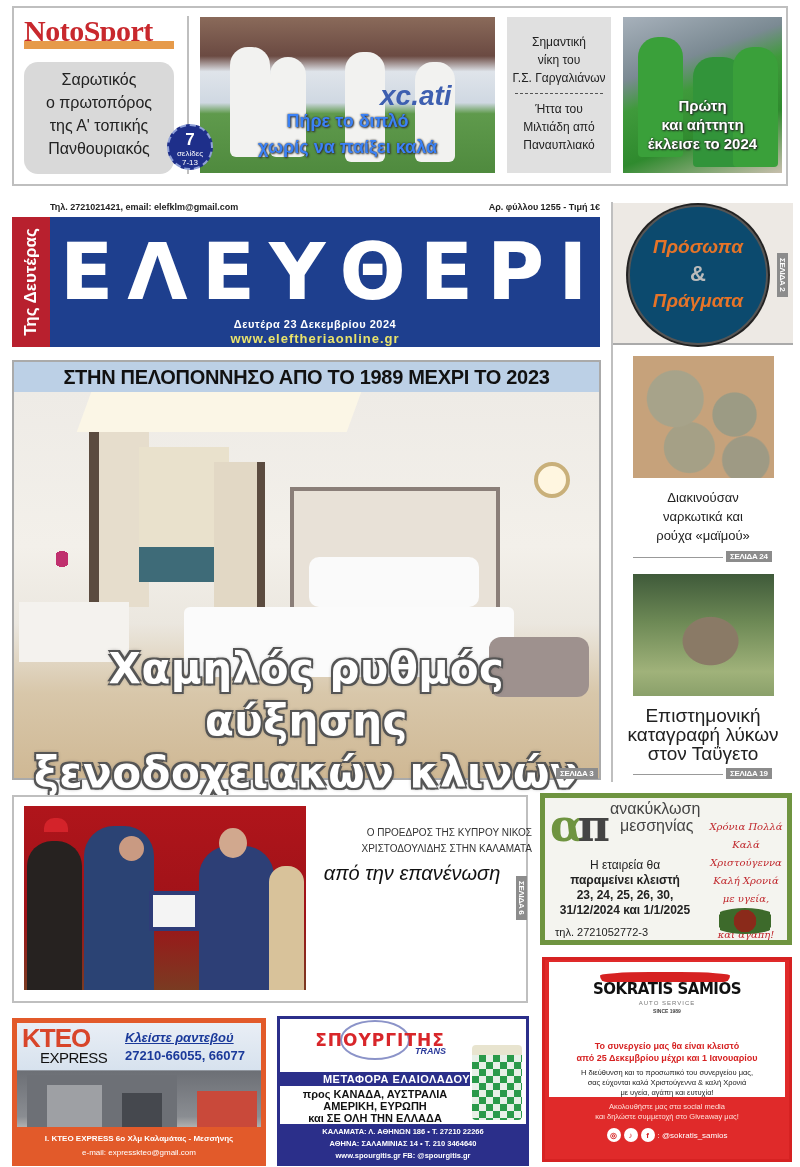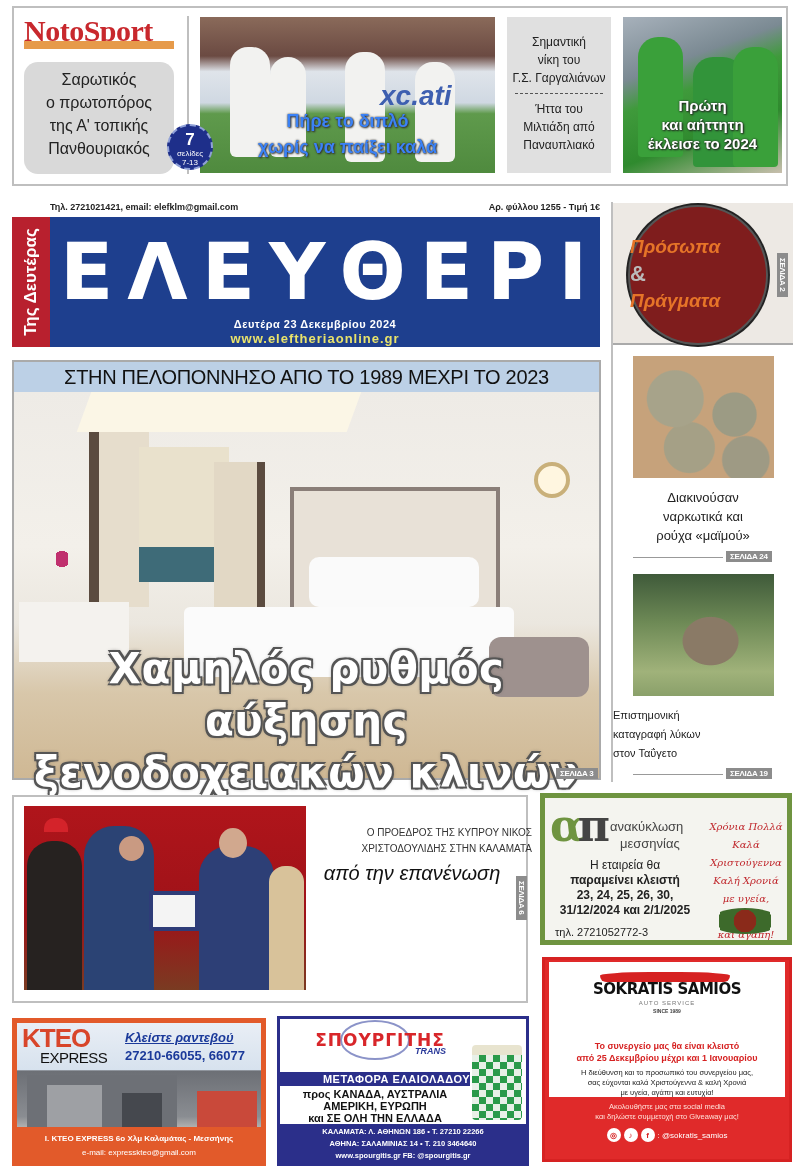--- a/index.html
+++ b/index.html
@@ -30,54 +30,54 @@
 #weekday-tab{left:12px;top:217px;width:38px;height:130px;background:#b8202e;color:#fff;font-weight:bold;font-size:17px;display:flex;align-items:center;justify-content:center}
 #weekday-tab span{transform:rotate(-90deg);white-space:nowrap}
 #masthead{left:50px;top:217px;width:550px;height:130px;background:#1e3f8e}
 #masthead-title{left:60px;top:222px;width:540px;text-align:center;font-family:"DejaVu Sans",sans-serif;font-weight:bold;font-size:78px;letter-spacing:14px;color:#fff;line-height:100px}
 #masthead-date{left:200px;top:318px;width:230px;text-align:center;font-size:11px;font-weight:bold;color:#fff;letter-spacing:0.5px}
 #masthead-url{left:200px;top:331px;width:230px;text-align:center;font-size:13px;font-weight:bold;color:#e9e36b;letter-spacing:1px}
 
 
 #right-col{left:611px;top:202px;width:182px;height:580px;border-left:2px solid #bfbfbf}
 #prosopa-box{left:613px;top:203px;width:180px;height:142px;background:#ede9e4;border-bottom:2px solid #aaa}
-#prosopa-circle{left:628px;top:205px;width:140px;height:140px;border-radius:50%;background:#7f1d1d;border:2px solid #555;box-shadow:0 0 0 2px #222;color:#e67428;font-style:italic;font-weight:bold;font-size:19px;line-height:27px;padding-top:26px}
+#prosopa-circle{left:628px;top:205px;width:140px;height:140px;border-radius:50%;background:#0c4a6e;border:2px solid #555;box-shadow:0 0 0 2px #222;text-align:center;color:#e67428;font-style:italic;font-weight:bold;font-size:19px;line-height:27px;padding-top:26px}
 #prosopa-circle .amp{color:#bbb;font-size:22px;font-style:normal}
 .page-tag{background:#8c8c8c;color:#fff;font-size:8px;font-weight:bold;padding:1px 4px;letter-spacing:-0.3px}
 .vtag{writing-mode:vertical-rl;padding:5px 1px}
 #tag-p2{left:777px;top:253px}
 #drugs-photo{left:633px;top:356px;width:141px;height:122px;background:radial-gradient(circle at 30% 35%,#a7a38a 0 22%,transparent 23%),radial-gradient(circle at 72% 48%,#9c9b84 0 18%,transparent 19%),radial-gradient(circle at 40% 75%,#a5a086 0 20%,transparent 21%),radial-gradient(circle at 80% 85%,#9e9a84 0 15%,transparent 16%),#c6a27b}
 #drugs-caption{left:613px;top:488px;width:180px;text-align:center;font-size:13px;line-height:19px;color:#222}
 #drugs-rule{left:633px;top:557px;width:90px;height:1px;background:#999}
 #tag-p24{left:726px;top:551px}
 #wolf-photo{left:633px;top:574px;width:141px;height:122px;background:radial-gradient(ellipse at 55% 55%,#8a7a66 0 25%,transparent 26%),linear-gradient(180deg,#3f5a3a 0%,#6e8a56 40%,#a0b27a 80%,#8aa06a 100%)}
-#wolf-caption{left:613px;top:706px;width:180px;font-size:11px;line-height:19px;color:#222}
+#wolf-caption{left:613px;top:706px;width:180px;text-align:center;font-size:19px;line-height:19px;color:#222}
 #wolf-rule{left:633px;top:774px;width:90px;height:1px;background:#999}
 #tag-p19{left:726px;top:768px}
 
 
 #hotel-frame{left:12px;top:360px;width:589px;height:420px;border:2px solid #aaa;background:#fff}
-#hotel-kicker{left:14px;top:362px;width:585px;height:30px;background:#bcd0e6;text-align:center;font-weight:normal;font-size:20px;line-height:30px;color:#111;letter-spacing:-0.3px}
+#hotel-kicker{left:14px;top:362px;width:585px;height:30px;background:#bcd0e6;text-align:center;font-weight:bold;font-size:20px;line-height:30px;color:#111;letter-spacing:-0.3px}
 #hotel-photo{left:14px;top:392px;width:585px;height:386px;background:linear-gradient(180deg,#eeebe6 0%,#f3f0ea 40%,#ebe7df 60%,#d8c7aa 78%,#cfb894 100%);overflow:hidden}
 .ph{position:absolute}
 #hotel-headline{left:14px;top:643px;width:585px;text-align:center;font-family:"DejaVu Sans",sans-serif;font-weight:bold;font-size:42px;line-height:52px;color:#fff;letter-spacing:0.5px;text-shadow:-2px -2px 0 #555,2px -2px 0 #555,-2px 2px 0 #555,2px 2px 0 #555,0 0 4px #333}
 #tag-p3{left:556px;top:768px}
 
 
 #cyprus-frame{left:12px;top:795px;width:516px;height:208px;border:2px solid #bfbfbf;background:#fff}
 #cyprus-photo{left:24px;top:806px;width:282px;height:184px;background:linear-gradient(180deg,#b0151b 0%,#9e1218 60%,#7a3b22 100%);overflow:hidden}
 #cyprus-kicker{left:332px;top:825px;width:200px;text-align:right;font-size:10px;line-height:16px;color:#333;}
 #cyprus-quote{left:312px;top:860px;width:200px;text-align:center;font-style:italic;font-size:20px;line-height:26px;color:#111}
 #tag-p6{left:516px;top:876px}
 
 
 #recycle-ad{left:540px;top:793px;width:252px;height:152px;border:5px solid #6f9440;background:#f4f4ef}
 #recycle-logo-m{left:550px;top:800px;font-family:"DejaVu Serif",serif;font-weight:bold;font-size:44px;color:#6f9440;letter-spacing:-6px}
 #recycle-logo-m span{color:#444}
-#recycle-name{left:610px;top:818px;font-size:13px;line-height:17px;color:#444}
+#recycle-name{left:610px;top:800px;font-size:16px;line-height:17px;color:#444}
 #recycle-body{left:550px;top:858px;width:150px;text-align:center;font-size:12px;line-height:15px;color:#222}
 #recycle-phone{left:555px;top:926px;font-size:11px;color:#222}
 #recycle-greet{left:705px;top:818px;width:82px;text-align:center;font-family:"DejaVu Serif",serif;font-style:italic;font-size:10px;line-height:18px;color:#c0282d}
 #recycle-wreath{left:710px;top:908px;width:70px;height:26px;border-radius:50%;background:radial-gradient(circle,#8a2a1a 0 30%,#3d6a2b 31% 70%,transparent 71%)}
 
 
 #samios-ad{left:542px;top:957px;width:250px;height:205px;background:#e02a2a;border:3px solid #d62222}
 #samios-inner{left:549px;top:962px;width:236px;height:135px;background:#fff}
 #samios-logo{left:549px;top:980px;width:236px;text-align:center;font-family:"DejaVu Sans",sans-serif;font-weight:bold;font-size:15px;color:#111;letter-spacing:-0.5px}
 #samios-car{left:600px;top:972px;width:130px;height:10px;border-radius:50% 50% 8px 8px;background:#d62222}
@@ -245,21 +245,21 @@
 <div class="abs" id="recycle-ad"></div>
 <div class="abs" id="recycle-logo-m">α<span>π</span></div>
 <div class="abs" id="recycle-name">
   <div>ανακύκλωση</div>
   <div style="padding-left:10px">μεσσηνίας</div>
 </div>
 <div class="abs" id="recycle-body">
   <div>Η εταιρεία θα</div>
   <div style="font-weight:bold">παραμείνει κλειστή</div>
   <div style="font-weight:bold">23, 24, 25, 26, 30,</div>
-  <div style="font-weight:bold">31/12/2024 και 2/1/2025</div>
+  <div style="font-weight:bold">31/12/2024 και 1/1/2025</div>
 </div>
 <div class="abs" id="recycle-phone">τηλ. 2721052772-3</div>
 <div class="abs" id="recycle-greet">
   <div>Χρόνια Πολλά</div>
   <div>Καλά Χριστούγεννα</div>
   <div>Καλή Χρονιά</div>
   <div>με υγεία, ευτυχία</div>
   <div>και αγάπη!</div>
 </div>
 <div class="abs" id="recycle-wreath"></div>

